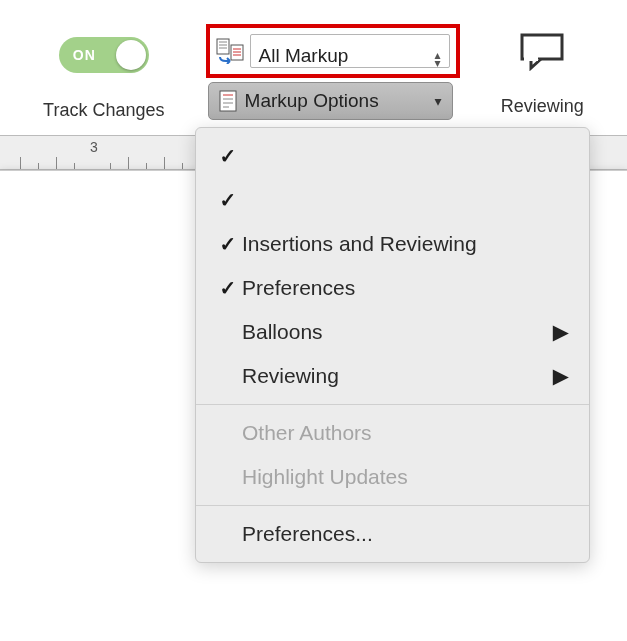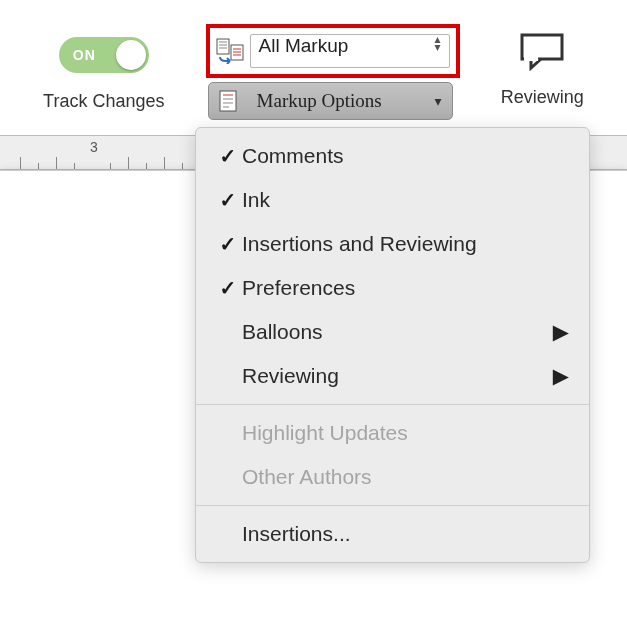--- a/index.html
+++ b/index.html
@@ -56,37 +56,37 @@
       border-radius: 50%;
       background: #fff;
       box-shadow: 0 1px 3px rgba(0,0,0,0.3);
       position: absolute;
       right: 3px;
       top: 3px;
     }
     .group-label {
       font-size: 18px;
       color: #333;
-      margin-top: 11px;
+      margin-top: 20px;
     }
     .markup-group {
       width: 255px;
       margin-top: 4px;
       align-items: flex-start;
     }
     .red-box {
       border: 4px solid #d80000;
       padding: 6px;
       display: flex;
       align-items: center;
       margin-bottom: 4px;
     }
     .dropdown-control {
       display: flex;
-      align-items: flex-start;
+      align-items: flex-end;
       background: #fff;
       border: 1px solid #b5b5b5;
       border-radius: 2px;
       height: 34px;
       width: 200px;
       padding: 0 8px;
     }
     .dropdown-control .text {
       font-size: 19px;
       color: #222;
@@ -110,22 +110,21 @@
       border-radius: 5px;
       height: 38px;
       width: 245px;
       padding: 0 10px;
       margin-left: 2px;
     }
     .markup-options-btn .text {
       font-size: 19px;
       color: #222;
       flex: 1;
-      margin-left: 20px;
-      font-family: Liberation Serif, serif;
+      margin-left: 8px;
     }
     .chev-down { font-size: 14px; color: #333; }
     .reviewing-group { width: 140px; align-items: center; justify-content: space-between; }
     .comment-icon-wrap { height: 50px; display:flex; align-items:center; margin-top: 6px;}
     .ruler {
       height: 35px;
       background: #eeeeee;
       border-top: 1px solid #bbb;
       border-bottom: 1px solid #bbb;
       position: relative;
@@ -269,27 +268,25 @@
   </div>
 </div>
 
 <div class="doc-edge"></div>
 
 <div class="menu">
   <div class="menu-item">
     <span class="check-col">
         <span class="check">✓</span>
       </span>
-    <span class="menu-label">Comments</span>
   </div>
   <div class="menu-item">
     <span class="check-col">
         <span class="check">✓</span>
       </span>
-    <span class="menu-label">Ink</span>
   </div>
   <div class="menu-item">
     <span class="check-col">
         <span class="check">✓</span>
       </span>
     <span class="menu-label">Insertions and Reviewing</span>
   </div>
   <div class="menu-item">
     <span class="check-col">
         <span class="check">✓</span>
@@ -304,26 +301,26 @@
   <div class="menu-item">
     <span class="check-col"></span>
     <span class="menu-label">Reviewing</span>
     <span class="submenu-arrow">▶</span>
   </div>
 
   <div class="menu-sep"></div>
 
   <div class="menu-item disabled">
     <span class="check-col"></span>
+    <span class="menu-label">Other Authors</span>
+  </div>
+  <div class="menu-item disabled">
+    <span class="check-col"></span>
     <span class="menu-label">Highlight Updates</span>
   </div>
-  <div class="menu-item disabled">
-    <span class="check-col"></span>
-    <span class="menu-label">Other Authors</span>
-  </div>
 
   <div class="menu-sep"></div>
 
   <div class="menu-item">
     <span class="check-col"></span>
-    <span class="menu-label">Insertions...</span>
+    <span class="menu-label">Preferences...</span>
   </div>
 </div>
 
 </body></html>

